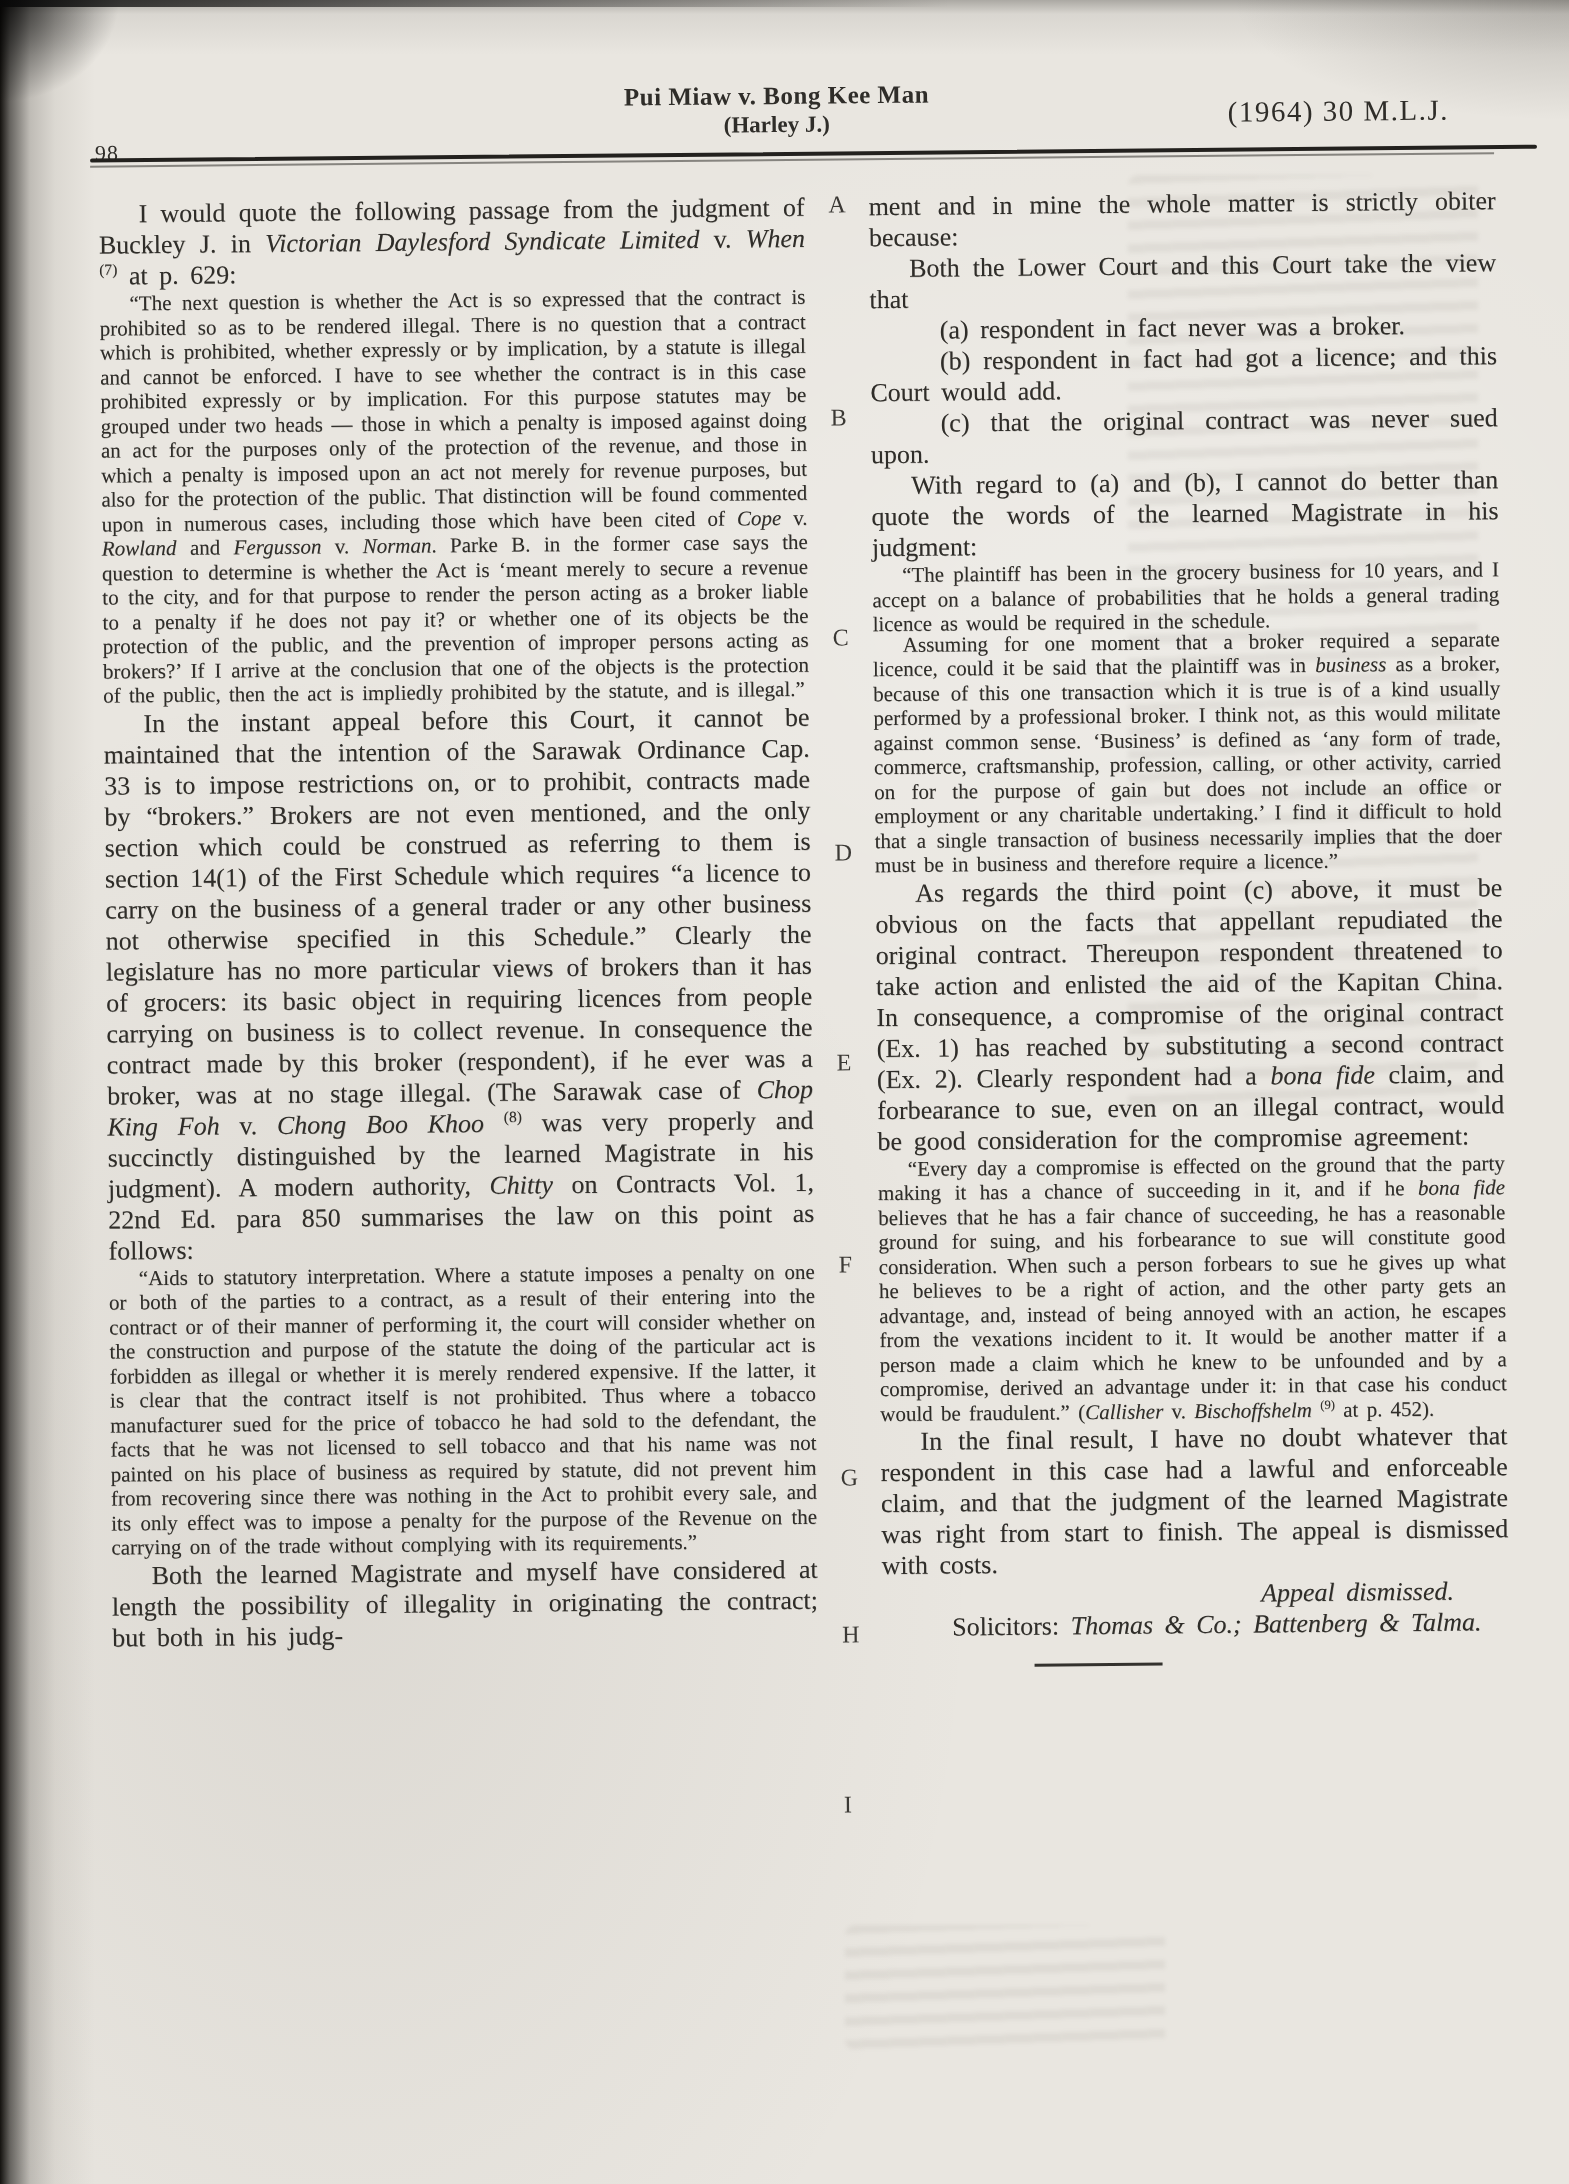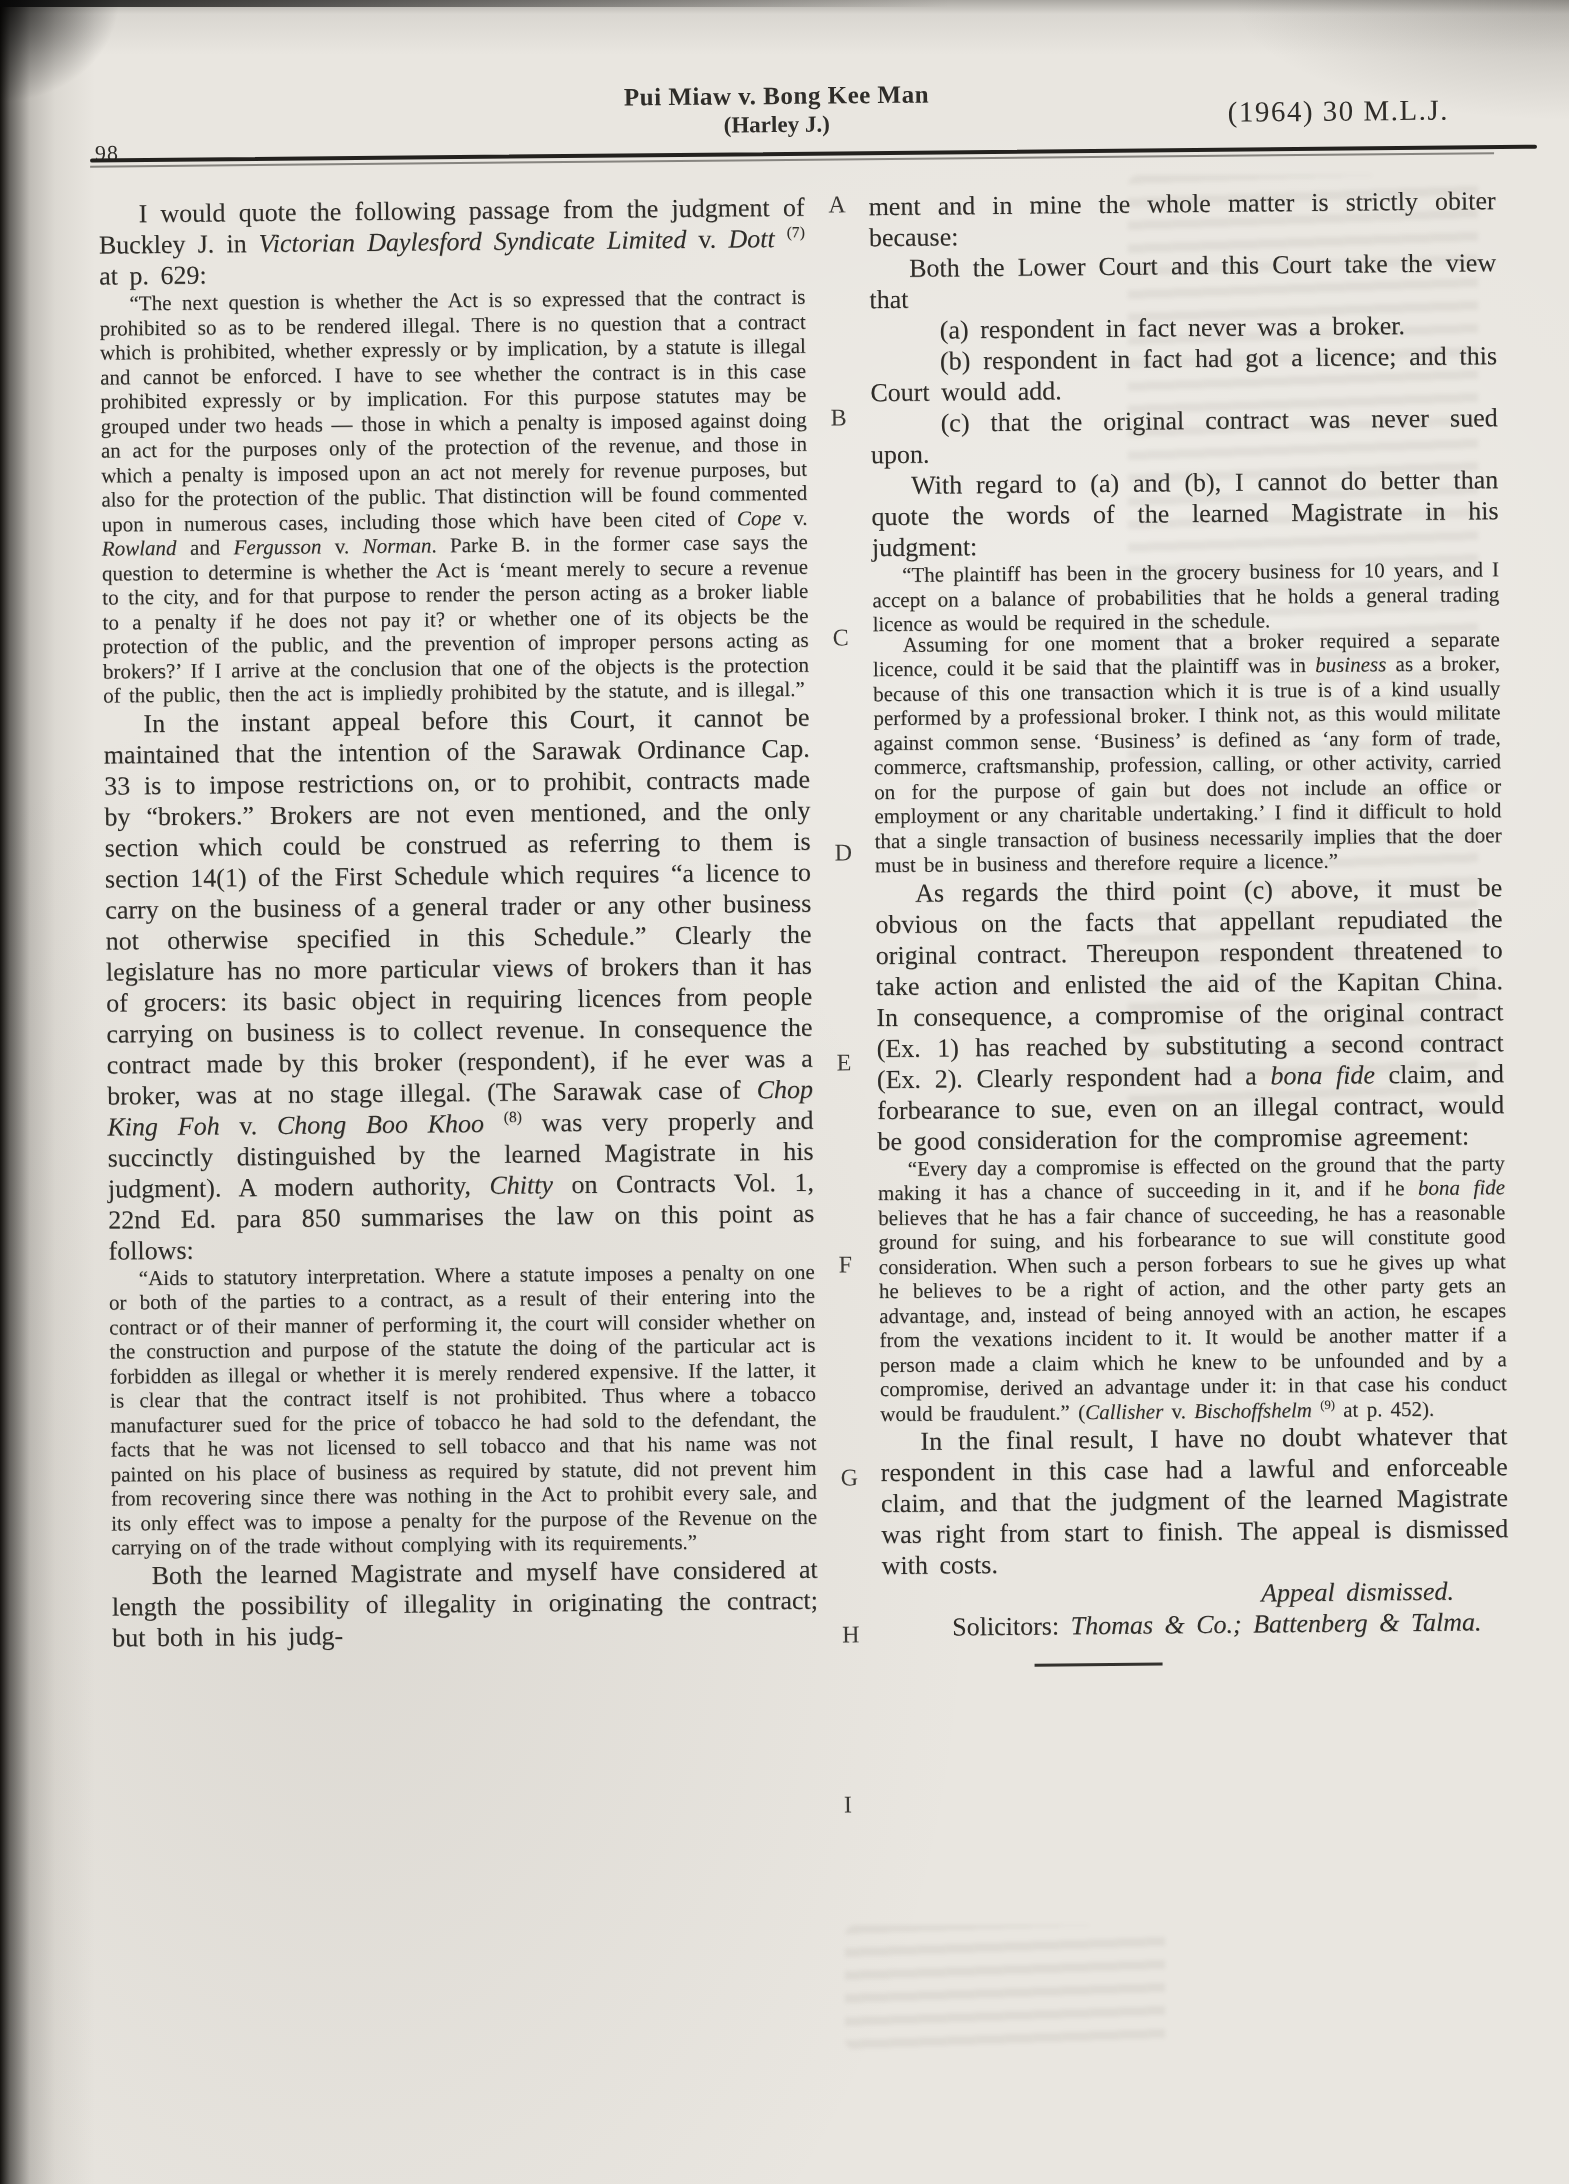--- a/index.html
+++ b/index.html
@@ -93,21 +93,21 @@
       <span>C</span>
       <span>D</span>
       <span>E</span>
       <span>F</span>
       <span>G</span>
       <span>H</span>
       <span>I</span>
     </div>
 
     <div class="col col-left">
-        <p class="blk para"><span>I would quote the following passage from the judgment of Buckley J. in </span><em>Victorian Daylesford Syndicate Limited</em><span> v. </span><em>Dott</em><span> </span><sup>(7)</sup><span> at p. 629:</span></p>
+        <p class="blk para"><span>I would quote the following passage from the judgment of Buckley J. in </span><em>Victorian Daylesford Syndicate Limited</em><span> v. </span><em>When</em><span> </span><sup>(7)</sup><span> at p. 629:</span></p>
         <p class="blk quote"><span>“The next question is whether the Act is so expressed that the contract is prohibited so as to be rendered illegal.  There is no question that a contract which is prohibited, whether expressly or by implication, by a statute is illegal and cannot be enforced.  I have to see whether the contract is in this case prohibited expressly or by implication.  For this purpose statutes may be grouped under two heads — those in which a penalty is imposed against doing an act for the purposes only of the protection of the revenue, and those in which a penalty is imposed upon an act not merely for revenue purposes, but also for the protection of the public.  That distinction will be found commented upon in numerous cases, including those which have been cited of </span><em>Cope</em><span> v. </span><em>Rowland</em><span> and </span><em>Fergusson</em><span> v. </span><em>Norman</em><span>.  Parke B. in the former case says the question to determine is whether the Act is ‘meant merely to secure a revenue to the city, and for that purpose to render the person acting as a broker liable to a penalty if he does not pay it? or whether one of its objects be the protection of the public, and the prevention of improper persons acting as brokers?’  If I arrive at the conclusion that one of the objects is the protection of the public, then the act is impliedly prohibited by the statute, and is illegal.”</span></p>
         <p class="blk para"><span>In the instant appeal before this Court, it cannot be maintained that the intention of the Sarawak Ordinance Cap. 33 is to impose restrictions on, or to prohibit, contracts made by “brokers.”  Brokers are not even mentioned, and the only section which could be construed as referring to them is section 14(1) of the First Schedule which requires “a licence to carry on the business of a  general trader or any other business not otherwise specified in this Schedule.”  Clearly the legislature has no more particular views of brokers than it has of grocers: its basic object in requiring licences from people carrying on business is to collect revenue.  In consequence the contract made by this broker (respondent), if he ever was a broker, was at no stage illegal.  (The Sarawak case of </span><em>Chop King Foh</em><span> v. </span><em>Chong Boo Khoo</em><span> </span><sup>(8)</sup><span> was very properly and succinctly distinguished by the learned Magistrate in his judgment).  A modern authority, </span><em>Chitty</em><span> on Contracts Vol. 1, 22nd Ed. para 850 summarises the law on this point as follows:</span></p>
         <p class="blk quote"><span>“Aids to statutory interpretation.  Where a statute imposes a penalty on one or both of the parties to a contract, as a result of their entering into the contract or of their manner of performing it, the court will consider whether on the construction and purpose of the statute the doing of the particular act is forbidden as illegal or whether it is merely rendered expensive.  If the latter, it is clear that the contract itself is not prohibited.  Thus where a tobacco manufacturer sued for the price of tobacco he had sold to the defendant, the facts that he was not licensed to sell tobacco and that his name was not painted on his place of business as required by statute, did not prevent him from recovering since there was nothing in the Act to prohibit every sale, and its only effect was to impose a penalty for the purpose of the Revenue on the carrying on of the trade without complying with its requirements.”</span></p>
         <p class="blk para"><span>Both the learned Magistrate and myself have considered at length the possibility of illegality in originating the contract; but both in his judg-</span></p>
       </div>
     <div class="col col-right">
         <p class="blk cont"><span>ment and in mine the whole matter is strictly obiter because:</span></p>
         <p class="blk para"><span>Both the Lower Court and this Court take the view that</span></p>
         <p class="blk list"><span>(a) respondent in fact never was a broker.</span></p>
         <p class="blk list"><span>(b) respondent in fact had got a licence; and this Court would add.</span></p>

